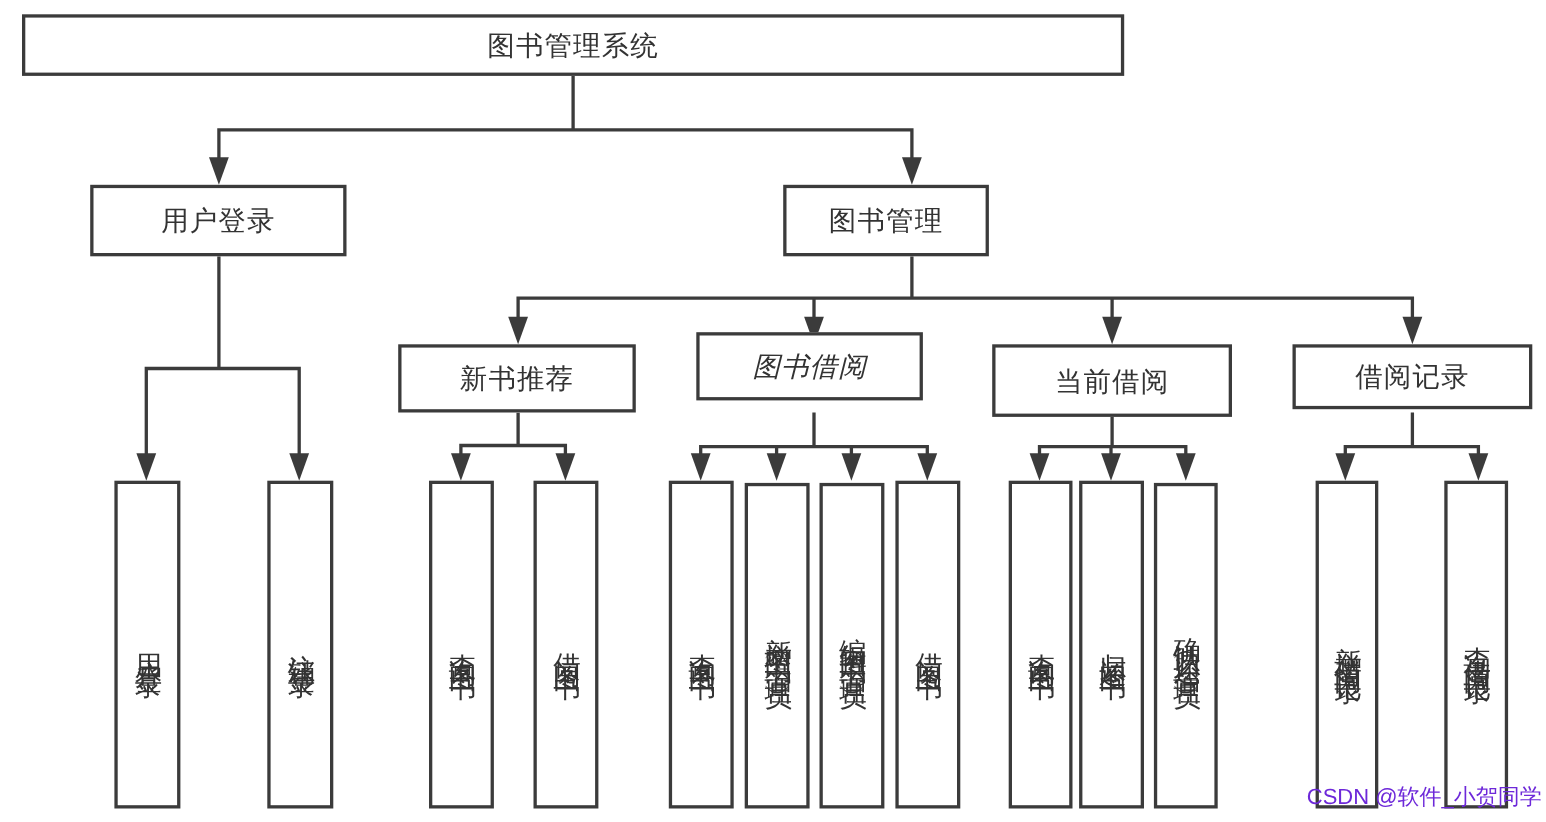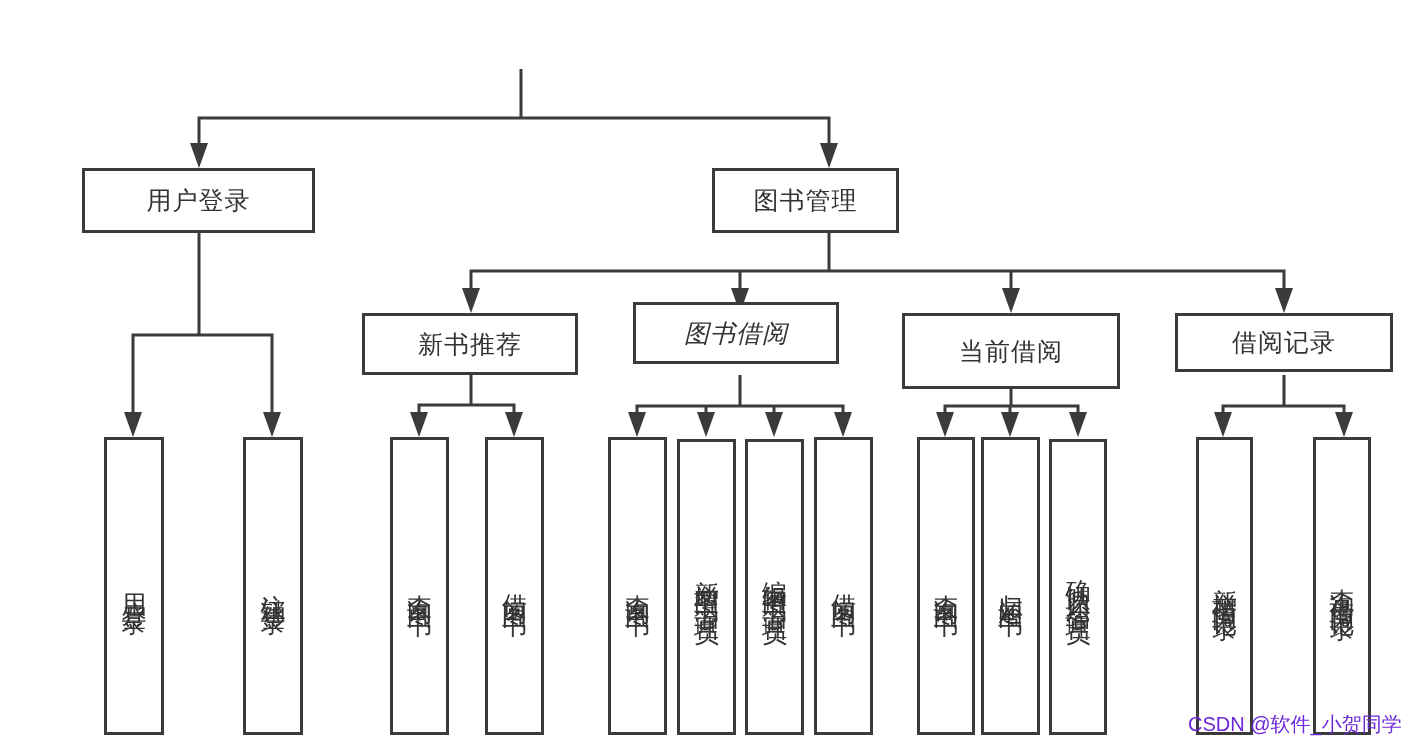--- a/index.html
+++ b/index.html
@@ -104,27 +104,28 @@
       <polygon points="765,412 783,412 774,437"></polygon>
       <polygon points="834,412 852,412 843,437"></polygon>
       <polygon points="936,412 954,412 945,437"></polygon>
       <polygon points="1001,412 1019,412 1010,437"></polygon>
       <polygon points="1069,412 1087,412 1078,437"></polygon>
       <polygon points="1214,412 1232,412 1223,437"></polygon>
       <polygon points="1335,412 1353,412 1344,437"></polygon>
     </g>
   </svg>
 
+  <div class="node" style="left:20px; top:13px; width:1002px; height:56px;">图书管理系统</div>
 
   <div class="node" style="left:82px; top:168px; width:233px; height:65px;">用户登录</div>
   <div class="node" style="left:712px; top:168px; width:187px; height:65px;">图书管理</div>
 
   <div class="node" style="left:362px; top:313px; width:216px; height:62px;">新书推荐</div>
   <div class="node" style="left:633px; top:302px; width:206px; height:62px;font-style:italic;">图书借阅</div>
-  <div class="node" style="left:902px; top:313px; width:218px; height:76px;">当前借阅</div>
+  <div class="node" style="left:902px; top:313px; width:218px; height:66px;">当前借阅</div>
   <div class="node" style="left:1175px; top:313px; width:218px; height:59px;">借阅记录</div>
 
   <div class="leaf" style="left:104px; top:437px; width:60px; height:298px;">
     <span class="vtext">用户登录</span>
   </div>
   <div class="leaf" style="left:243px; top:437px; width:60px; height:298px;">
     <span class="vtext">注销登录</span>
   </div>
 
   <div class="leaf" style="left:390px; top:437px; width:59px; height:298px;">

